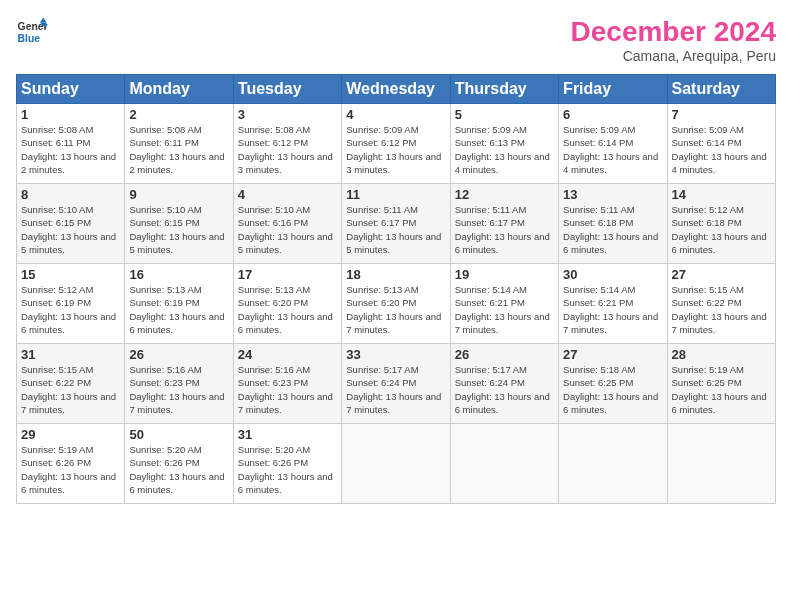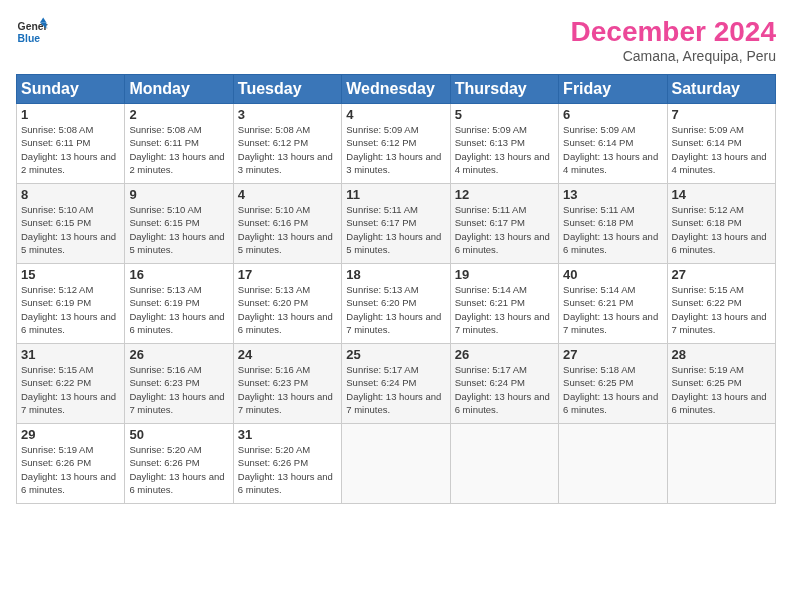--- a/index.html
+++ b/index.html
@@ -261,21 +261,21 @@
       </td>
         <td>
         <span class="day-number">19</span>
         <div class="day-info">
           Sunrise: 5:14 AM<br>
           Sunset: 6:21 PM<br>
           Daylight: 13 hours and 7 minutes.
         </div>
       </td>
         <td>
-        <span class="day-number">40</span>
+        <span class="day-number">30</span>
         <div class="day-info">
           Sunrise: 5:14 AM<br>
           Sunset: 6:21 PM<br>
           Daylight: 13 hours and 7 minutes.
         </div>
       </td>
         <td>
         <span class="day-number">27</span>
         <div class="day-info">
           Sunrise: 5:15 AM<br>
@@ -303,21 +303,21 @@
       </td>
         <td>
         <span class="day-number">24</span>
         <div class="day-info">
           Sunrise: 5:16 AM<br>
           Sunset: 6:23 PM<br>
           Daylight: 13 hours and 7 minutes.
         </div>
       </td>
         <td>
-        <span class="day-number">25</span>
+        <span class="day-number">33</span>
         <div class="day-info">
           Sunrise: 5:17 AM<br>
           Sunset: 6:24 PM<br>
           Daylight: 13 hours and 7 minutes.
         </div>
       </td>
         <td>
         <span class="day-number">26</span>
         <div class="day-info">
           Sunrise: 5:17 AM<br>

